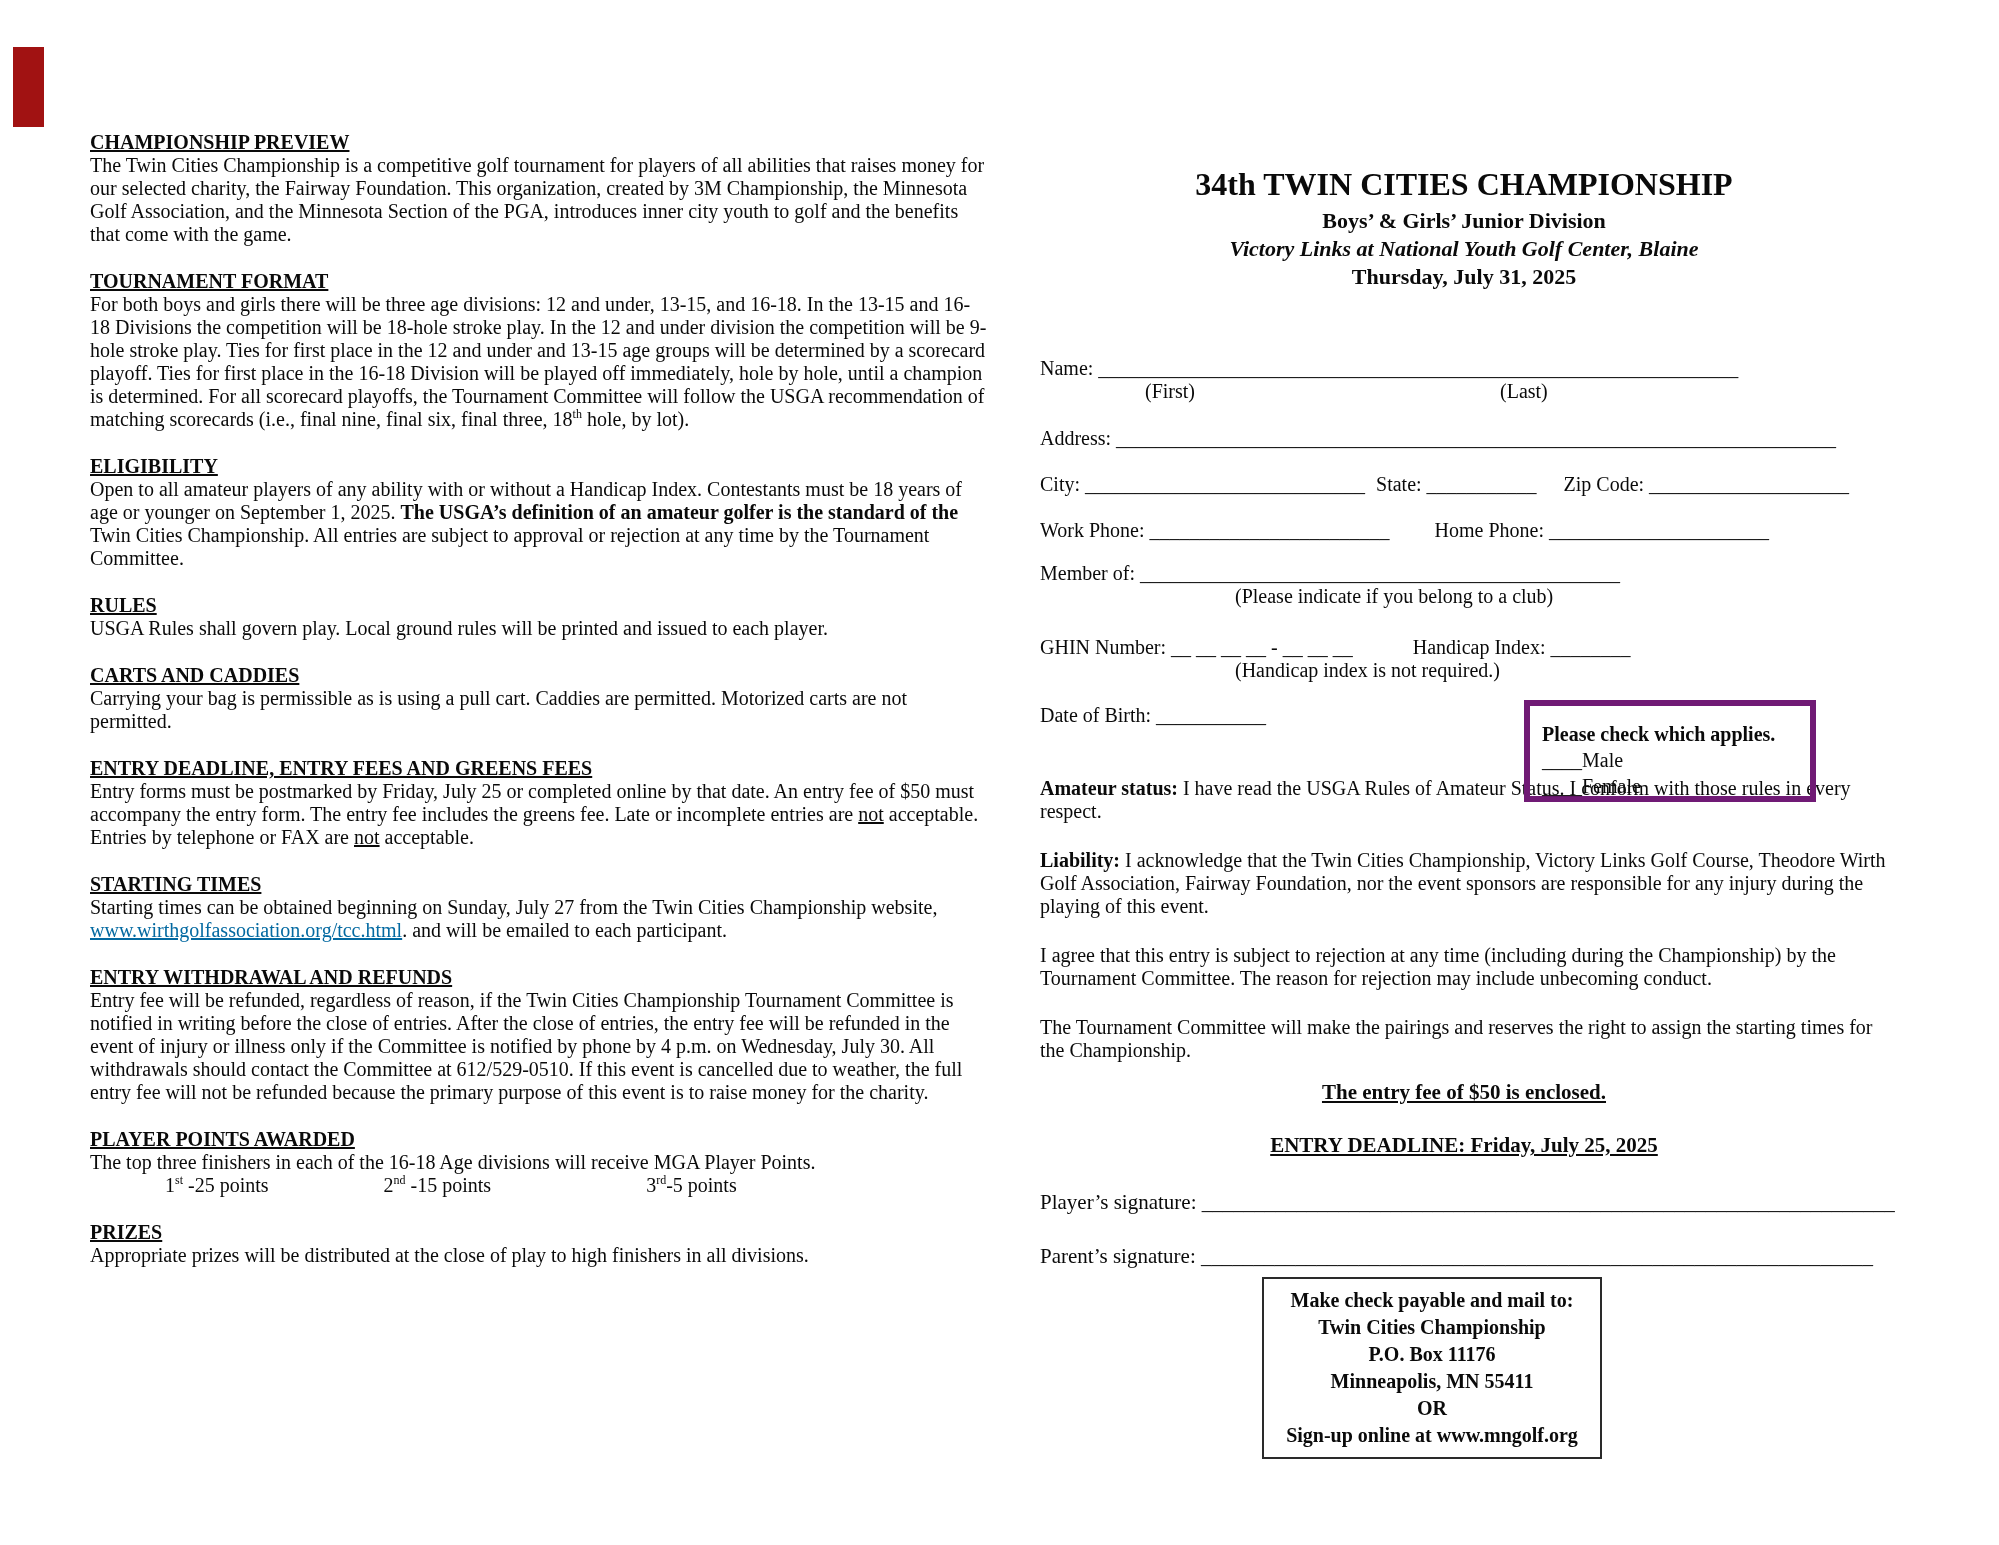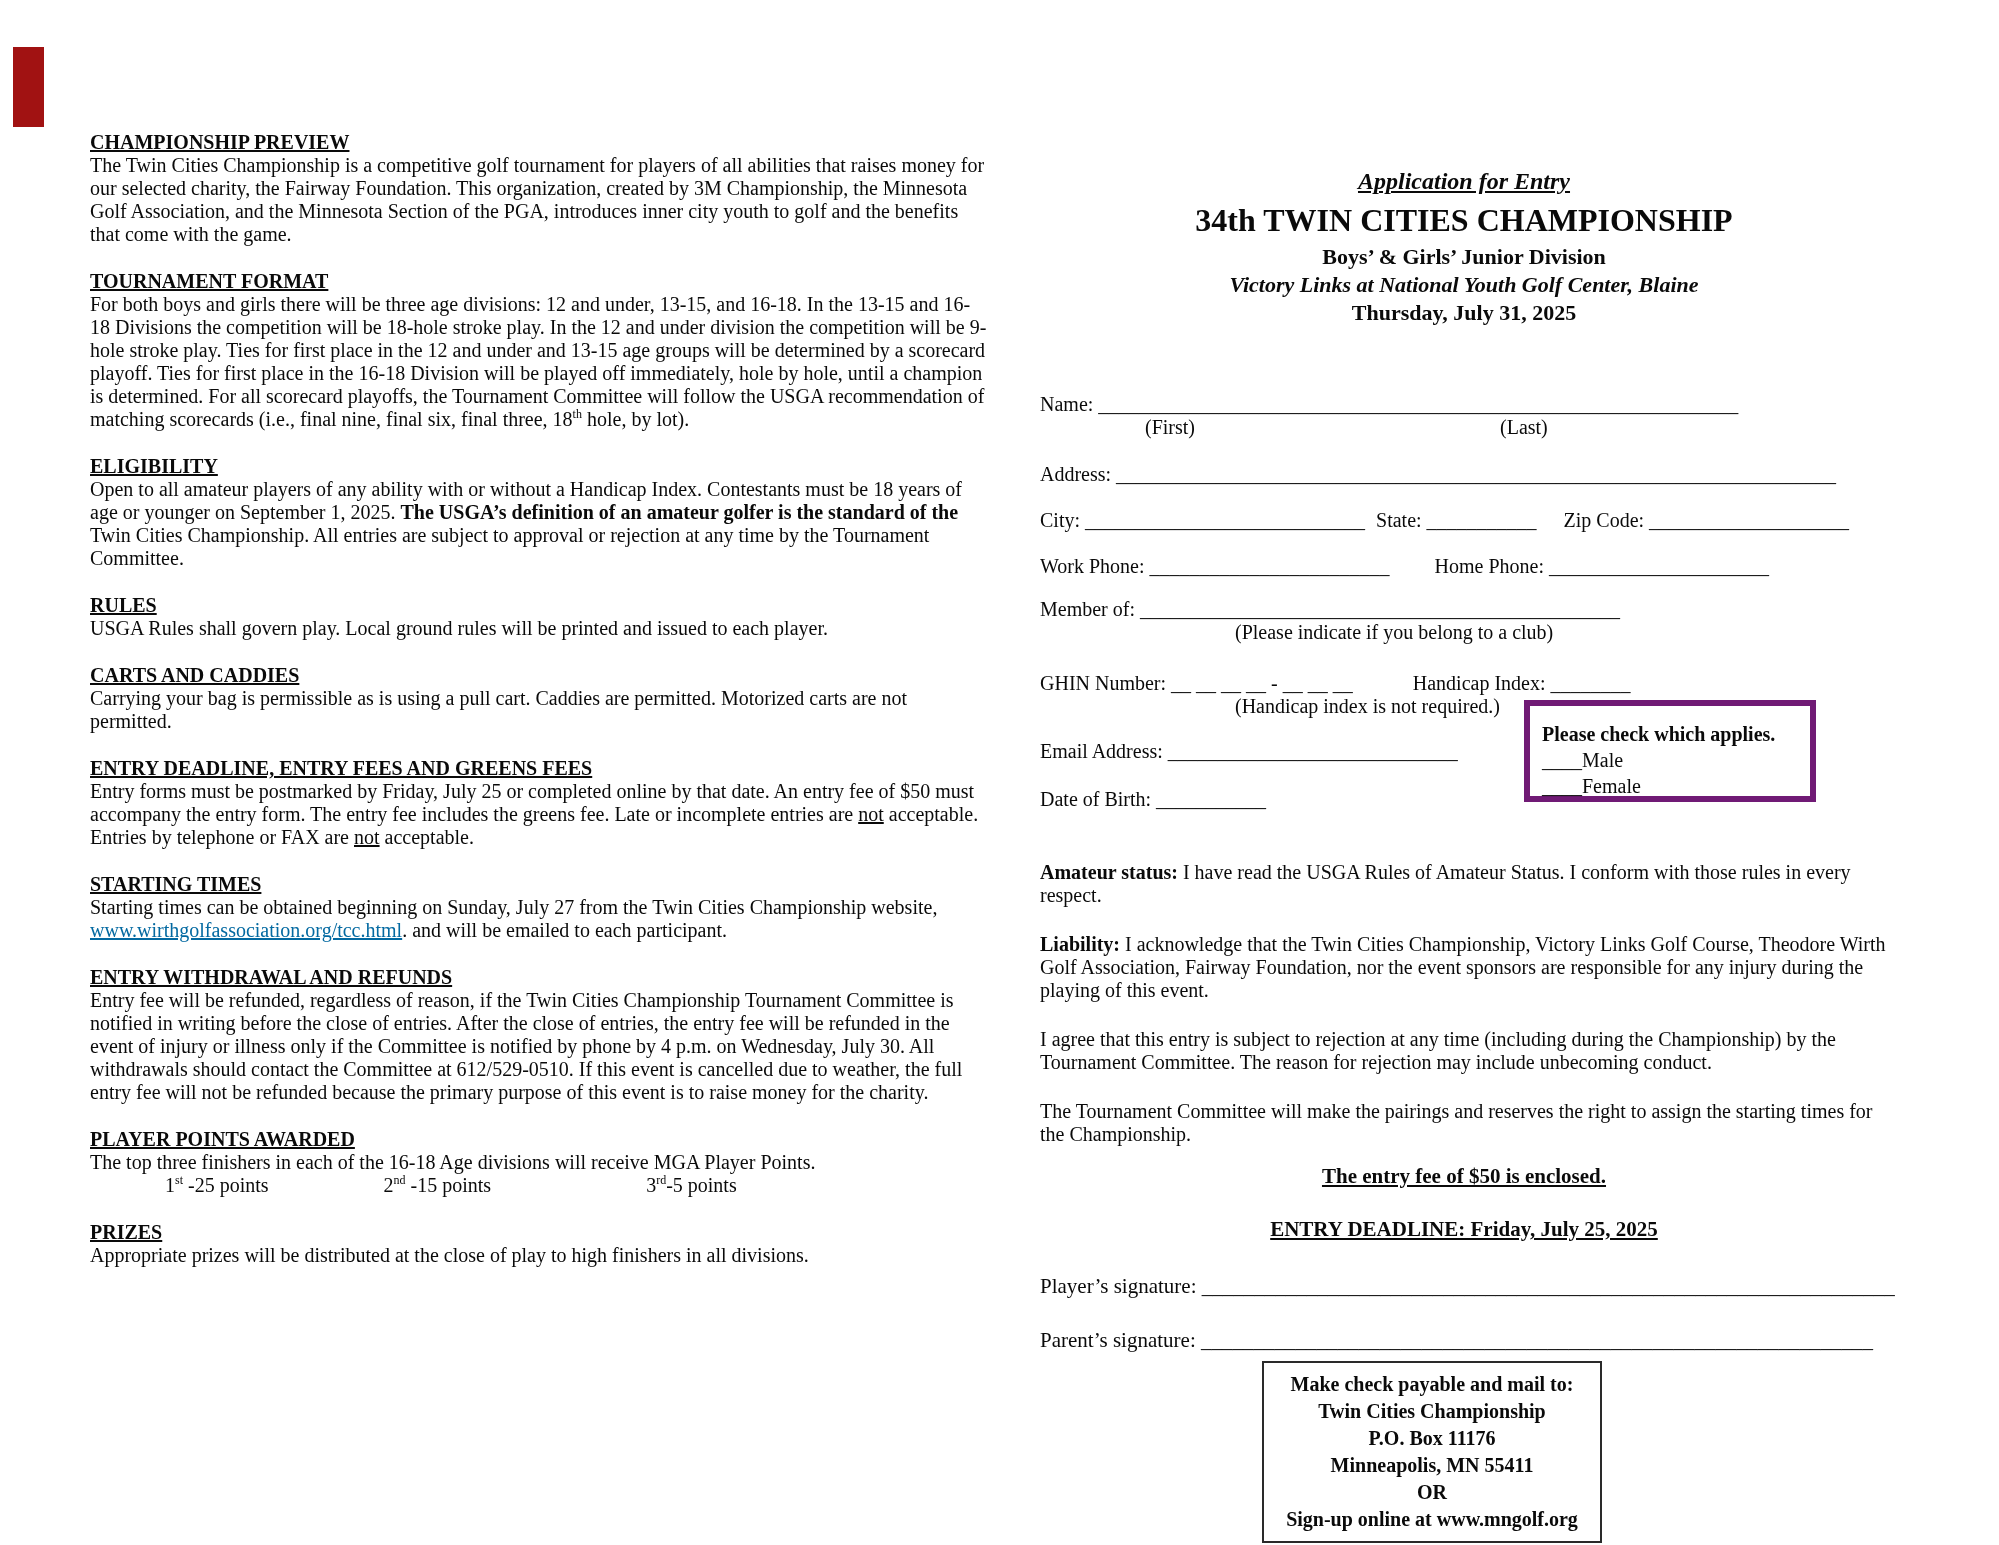--- a/index.html
+++ b/index.html
@@ -148,21 +148,20 @@
     <div class="sec">
       <h2>PRIZES</h2>
       <p>Appropriate prizes will be distributed at the close of play to high finishers in all divisions.</p>
     </div>
 
   </div>
 
   <div class="col-right" style="position:absolute;">
 
     <div class="r-header">
-      <div class="ah1">Application for Entry</div>
       <div class="ah2">34th TWIN CITIES CHAMPIONSHIP</div>
       <div class="ah3">Boys’ &amp; Girls’ Junior Division</div>
       <div class="ah4">Victory Links at National Youth Golf Center, Blaine</div>
       <div class="ah5">Thursday, July 31, 2025</div>
     </div>
 
     <div class="frow mb0">
       <span>Name:</span>
       <span class="blank">________________________________________________________________</span>
     </div>
@@ -199,24 +198,20 @@
     <div class="indent-note" style="margin-bottom:28px;">(Please indicate if you belong to a club)</div>
 
     <div class="frow mb0">
       <span>GHIN Number:</span>
       <span class="blank">__ __ __ __ - __ __ __</span>
       <span class="hcp-label">Handicap Index:</span>
       <span class="blank">________</span>
     </div>
     <div class="indent-note" style="margin-bottom:22px;">(Handicap index is not required.)</div>
 
-    <div class="frow" style="margin-bottom:25px;">
-      <span>Email Address:</span>
-      <span class="blank">_____________________________</span>
-    </div>
 
     <div class="frow" style="margin-bottom:50px;">
       <span>Date of Birth:</span>
       <span class="blank">___________</span>
     </div>
 
     <div class="gender-box">
       <div class="gb-title">Please check which applies.</div>
       <div>____Male</div>
       <div>____Female</div>

